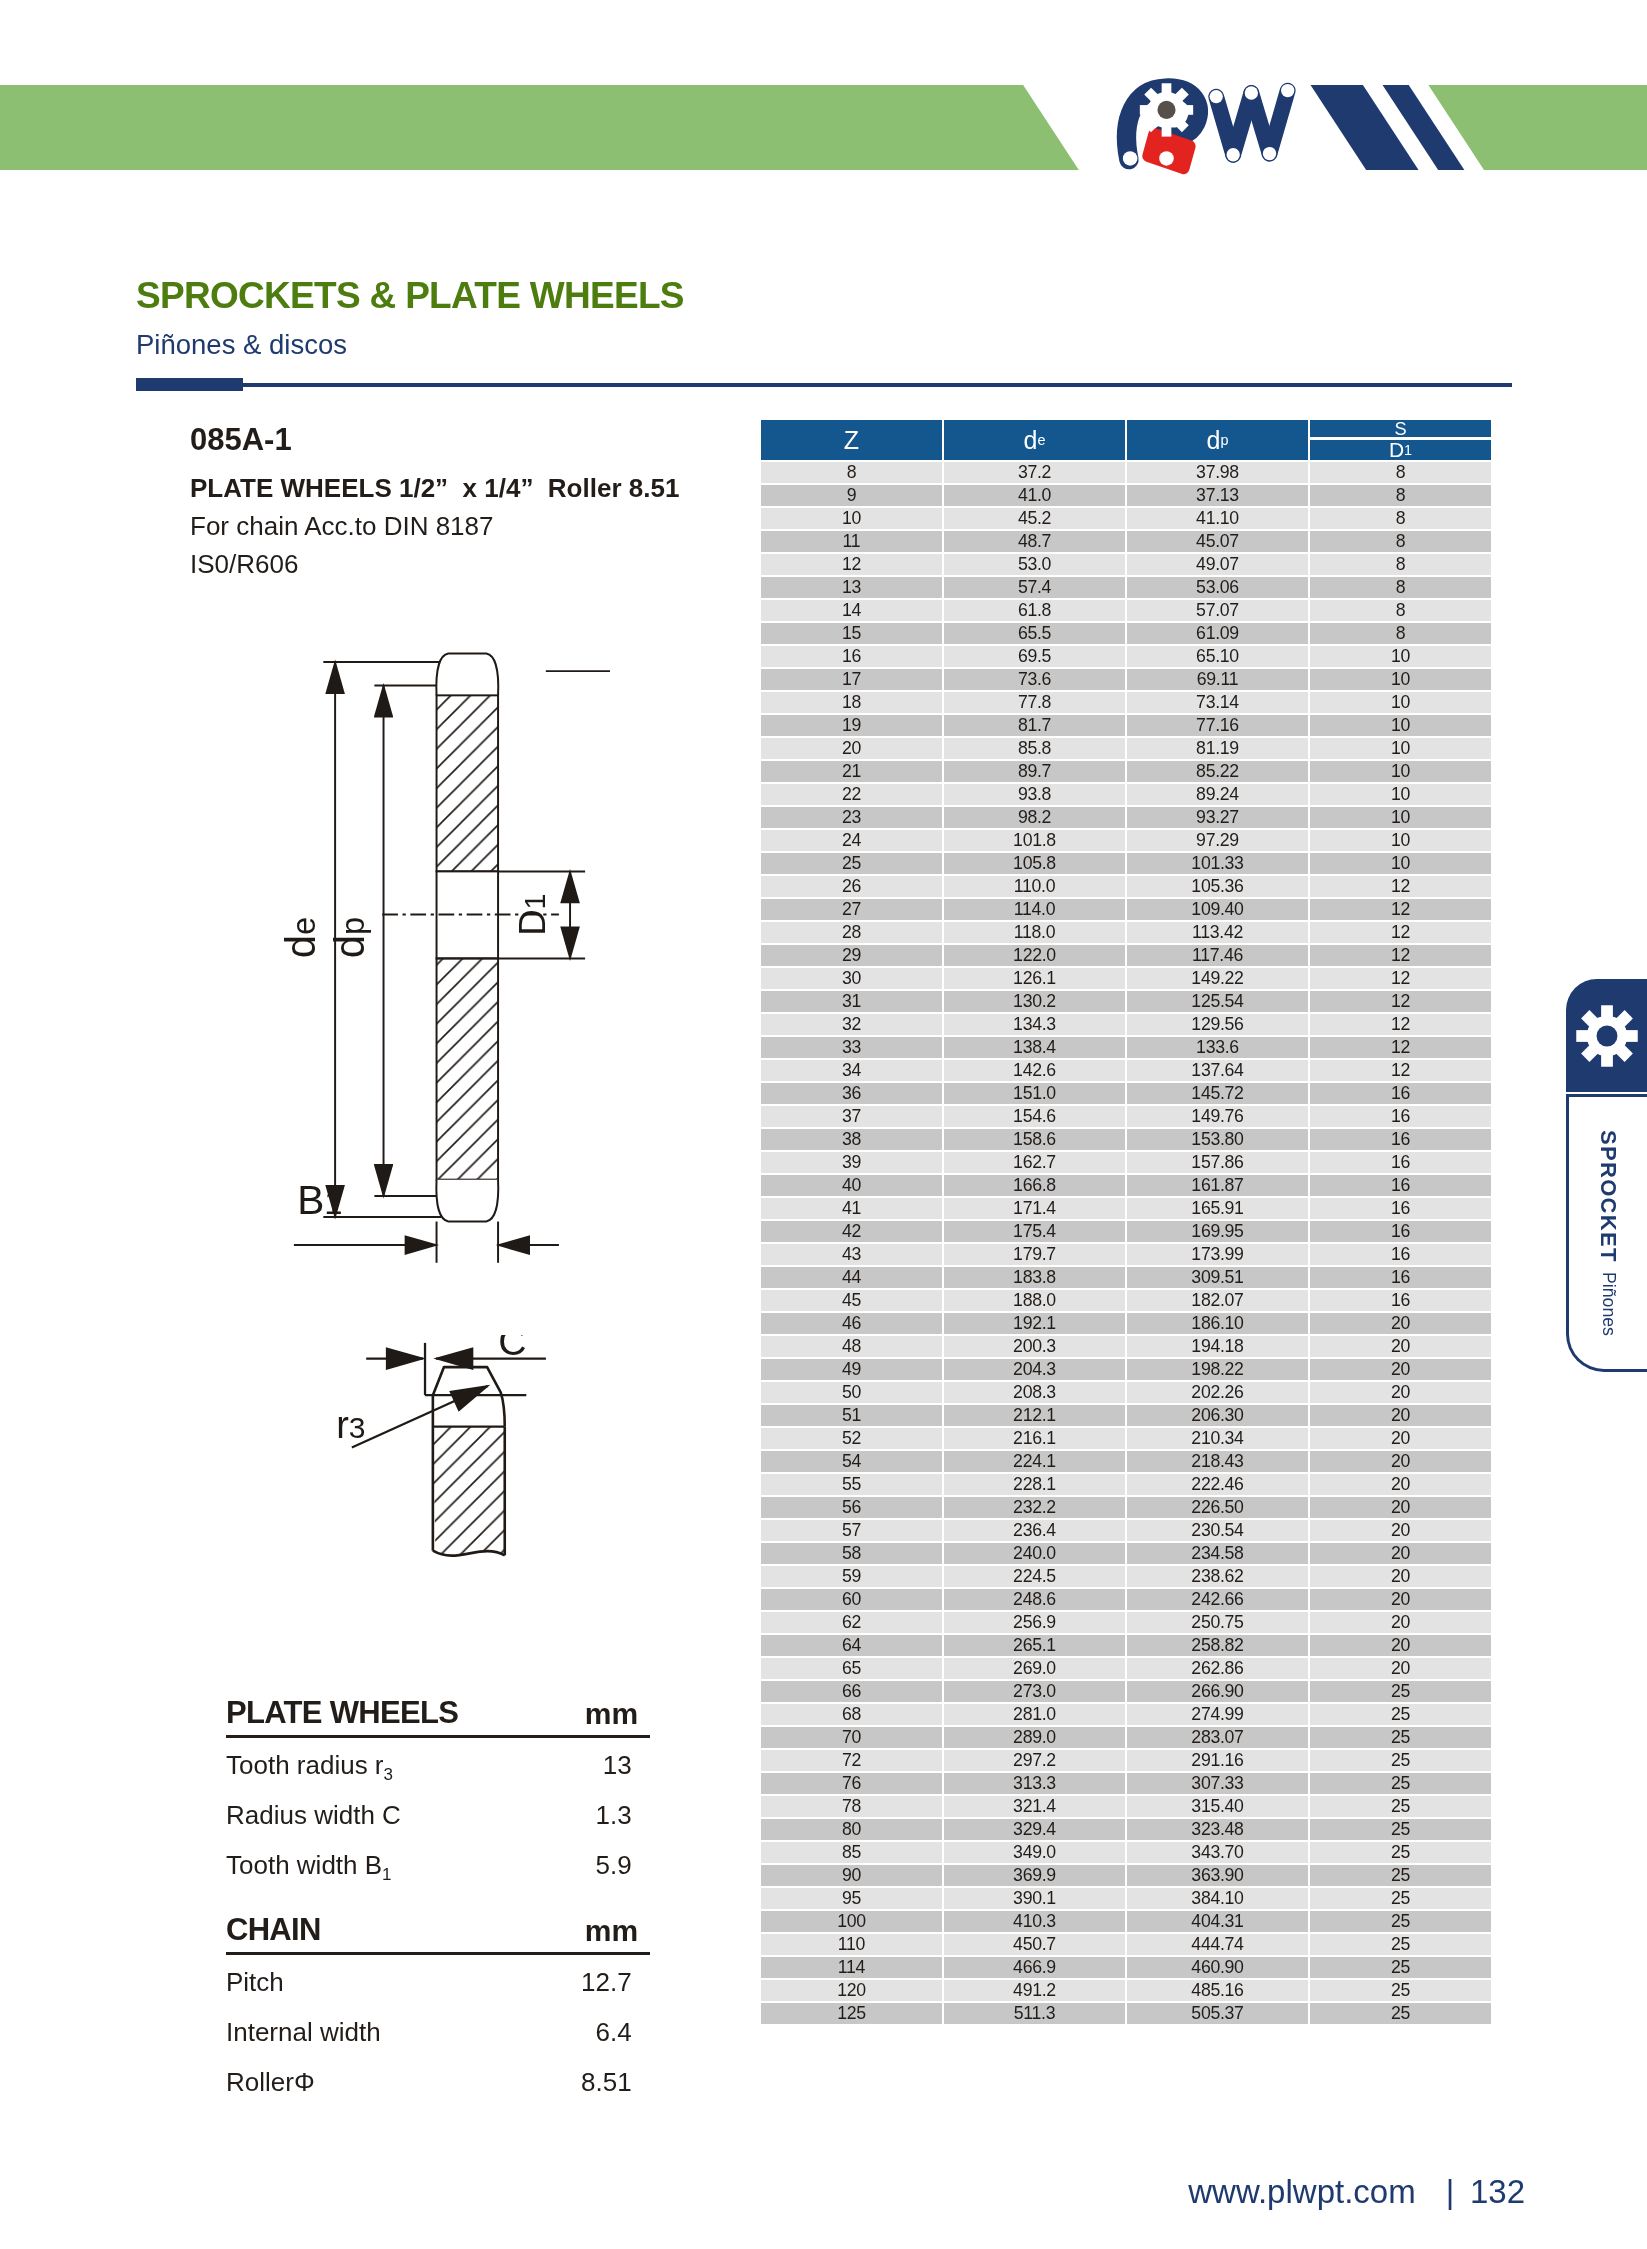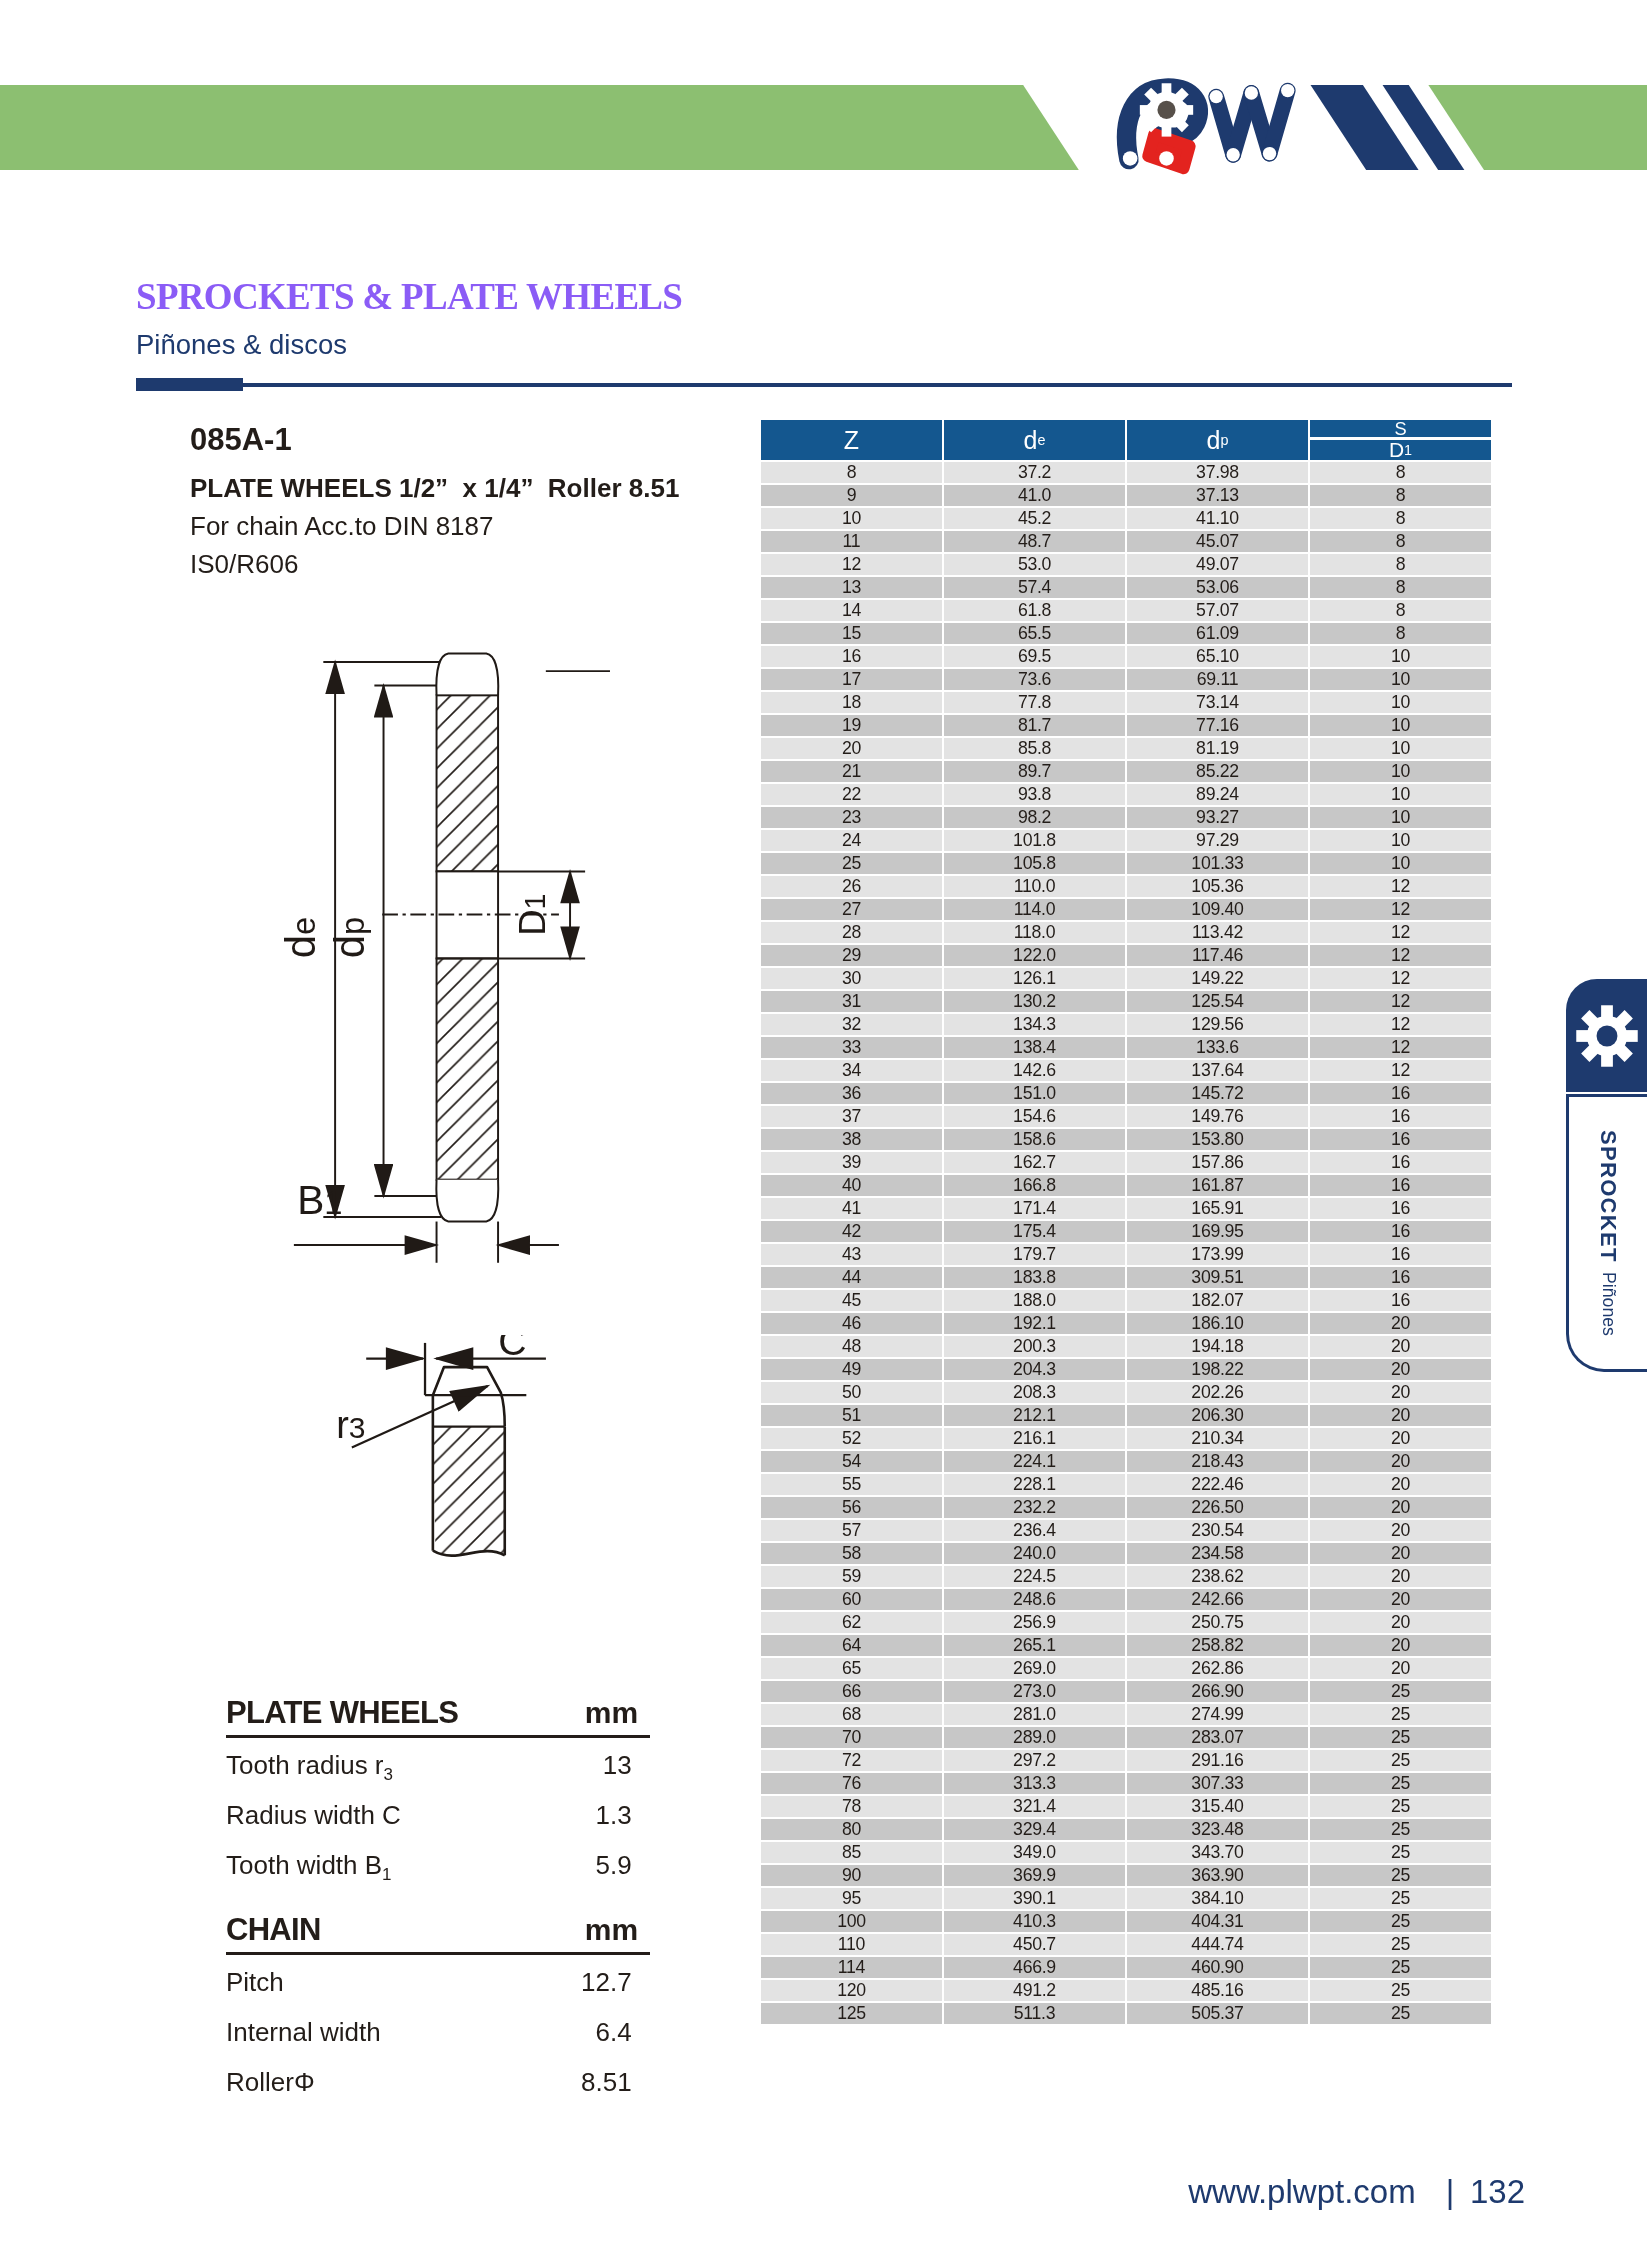--- a/index.html
+++ b/index.html
@@ -6,21 +6,21 @@
   .page{position:relative;width:1647px;height:2250px;background:#ffffff;overflow:hidden;
         font-family:"Liberation Sans",sans-serif;color:#231d19;}
   svg text{font-family:"Liberation Sans",sans-serif;}
 
   
   .band{position:absolute;left:0;top:85px;width:1647px;height:85px;}
   .logo{position:absolute;left:1095px;top:76px;width:223px;height:100px;}
 
   
   .page-title{position:absolute;left:136px;top:275px;font-size:37px;font-weight:bold;
-              color:#8b5cf6;letter-spacing:-0.7px;margin:0;font-family:Liberation Serif, serif;}
+              color:#4d7c0f;letter-spacing:-0.7px;margin:0;}
   .page-subtitle{position:absolute;left:136px;top:329px;font-size:27.5px;color:#1e3a6e;}
   .rule-thick{position:absolute;left:136px;top:378px;width:107px;height:13px;background:#1e3a6e;}
   .rule-thin{position:absolute;left:243px;top:383px;width:1269px;height:3.9px;background:#1e3a6e;}
 
   
   .product{position:absolute;left:190px;top:422px;}
   .product-code{font-size:31px;font-weight:bold;margin-bottom:10.5px;}
   .product-line{font-size:26px;line-height:38px;white-space:pre;}
   .product-line.bold{font-weight:bold;}
 
@@ -32,21 +32,21 @@
   .data-table th .split-top{height:17px;font-size:18.3px;margin-bottom:2.6px;font-weight:normal;}
   .data-table th .split-bot{height:20px;font-size:21px;font-weight:normal;}
   .data-table th sub,.data-table td sub{font-size:14.4px;}
   .data-table td{width:181px;height:19.3px;text-align:center;font-size:17.7px;
                  letter-spacing:-0.3px;color:#231d19;padding:0;}
   .data-table tbody tr:nth-child(odd) td{background:#e3e3e3;}
   .data-table tbody tr:nth-child(even) td{background:#c7c7c7;}
 
   
   .specs{position:absolute;left:226px;top:1695px;width:424px;}
-  .spec-head{display:flex;justify-content:space-between;align-items:center;}
+  .spec-head{display:flex;justify-content:space-between;align-items:flex-end;}
   .spec-title{font-size:31px;font-weight:bold;letter-spacing:-0.7px;}
   .spec-unit{font-size:30px;font-weight:bold;padding-right:11.8px;}
   .spec-rule{height:3.3px;background:#231d19;margin-top:3.9px;margin-bottom:6.5px;}
   .spec-row{display:flex;justify-content:space-between;font-size:26px;line-height:41px;}
   .spec-row .val{padding-right:18.3px;}
   .spec-section.chain{margin-top:17px;}
   .spec-row sub{font-size:17px;}
 
   
   .side-tab{position:absolute;left:1566px;top:979px;width:81px;}

